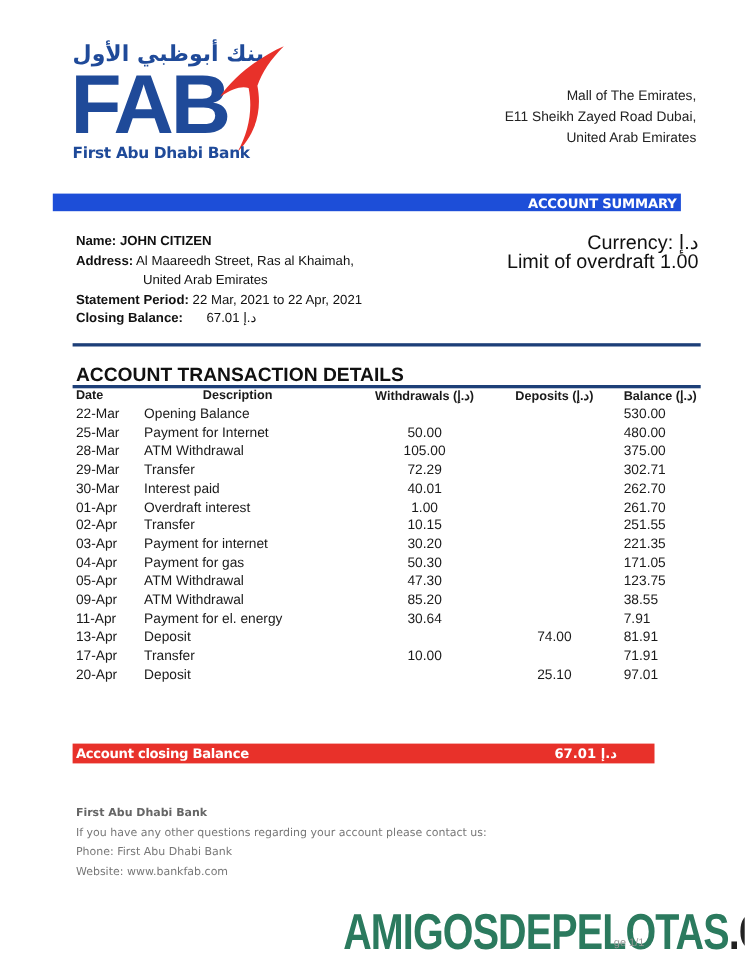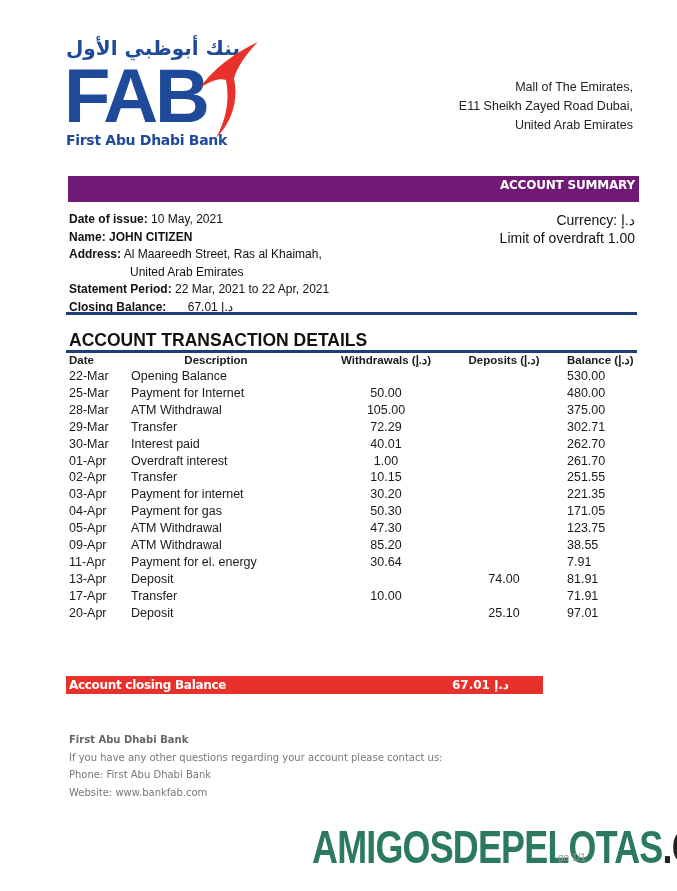--- a/index.html
+++ b/index.html
@@ -7,45 +7,45 @@
   .abs { position:absolute; }
 
   
   .logo-arabic { left:66px; top:36px; font-size:20px; color:#1f4a99; font-family:"DejaVu Sans", sans-serif; font-weight:bold; direction:rtl; letter-spacing:0px; }
   .logo-fab { left:64px; top:60px; font-size:76px; line-height:72px; font-weight:bold; color:#1f4a99; letter-spacing:-3px; font-family:"Liberation Sans", sans-serif; }
   .logo-swoosh { left:190px; top:40px; width:70px; height:100px; }
   .logo-sub { left:66px; top:132px; font-size:14px; color:#1f4a99; font-weight:bold; font-family:"DejaVu Sans", sans-serif; letter-spacing:-0.3px; }
 
   .bank-address { right:44px; top:78px; text-align:right; font-size:12.5px; line-height:19px; color:#222; }
 
-  .summary-bar { left:68px; top:176px; width:571px; height:26px; background:#701a75; }
+  .summary-bar { left:48px; top:176px; width:571px; height:16px; background:#1d4ed8; }
   .summary-bar span { position:absolute; right:4px; top:2px; color:#fff; font-weight:bold; font-size:12px; font-family:"DejaVu Sans", sans-serif; letter-spacing:-0.2px; }
 
   .info { left:69px; top:211px; font-size:12px; line-height:17.5px; color:#111; }
   .info b { font-weight:bold; }
   .info .row { white-space:nowrap; }
   .info .indent { padding-left:61px; }
-  .right-info { right:42px; top:211px; text-align:right; font-size:14px; line-height:18px; color:#111; }
+  .right-info { right:42px; top:211px; text-align:right; font-size:18px; line-height:18px; color:#111; }
 
   .rule-blue { left:66px; width:571px; height:3px; background:#1d3f78; }
 
   .tx-title { left:69px; top:330px; font-size:17.5px; font-weight:bold; color:#111; letter-spacing:0px; }
 
   table.tx { position:absolute; left:66px; top:352px; width:574px; border-collapse:collapse; font-size:12.5px; color:#1a1a1a; }
   table.tx th { font-size:11.5px; font-weight:bold; padding:0; height:16px; text-align:center; }
   table.tx td { padding:0; height:16.9px; line-height:16.9px; white-space:nowrap; }
   table.tx .c-date { width:62px; text-align:left; padding-left:3px; }
   table.tx th.c-date { text-align:left; padding-left:3px;margin-top:26px; }
   table.tx .c-desc { width:170px; text-align:left; }
   table.tx th.c-desc { text-align:center; padding-right:30px;margin-top:29px; }
   table.tx .c-wd { width:110px; text-align:center; }
   table.tx .c-dep { width:126px; text-align:center; }
   table.tx .c-bal { text-align:left; }
 
-  .closing-bar { left:66px; top:676px; width:477px; height:18px; background:#e8312a; color:#fff; font-weight:bold; font-size:12px; font-family:"DejaVu Sans", sans-serif; }
+  .closing-bar { left:66px; top:676px; width:529px; height:18px; background:#e8312a; color:#fff; font-weight:bold; font-size:12px; font-family:"DejaVu Sans", sans-serif; }
   .closing-bar .lbl { position:absolute; left:3px; top:2px; letter-spacing:-0.3px; }
   .closing-bar .val { position:absolute; right:34px; top:2px; }
 
   .footer { left:69px; top:731px; font-size:10px; line-height:17.5px; color:#777; font-family:"DejaVu Sans", sans-serif; }
   .footer .bold { font-weight:bold; color:#666; }
 
   .watermark { left:312px; top:820px; font-size:46px; font-weight:bold; font-family:"Liberation Sans", sans-serif; letter-spacing:-1px; transform:scaleX(0.78); transform-origin:left top; white-space:nowrap; }
   .watermark .green { color:#2b7a5e; }
   .watermark .dark { color:#222; }
   .page-num { left:558px; top:852px; font-size:10px; color:#999; }
@@ -64,24 +64,20 @@
   <div>Mall of The Emirates,</div>
   <div>E11 Sheikh Zayed Road Dubai,</div>
   <div>United Arab Emirates</div>
 </div>
 
 <div class="abs summary-bar">
   <span>ACCOUNT SUMMARY</span>
 </div>
 
 <div class="abs info">
-  <div class="row">
-    <b>Date of issue:</b>
-    <span>10 May, 2021</span>
-  </div>
   <div class="row">
     <b>Name:</b>
     <b>JOHN CITIZEN</b>
   </div>
   <div class="row">
     <b>Address:</b>
     <span>Al Maareedh Street, Ras al Khaimah,</span>
   </div>
   <div class="row indent">United Arab Emirates</div>
   <div class="row">

